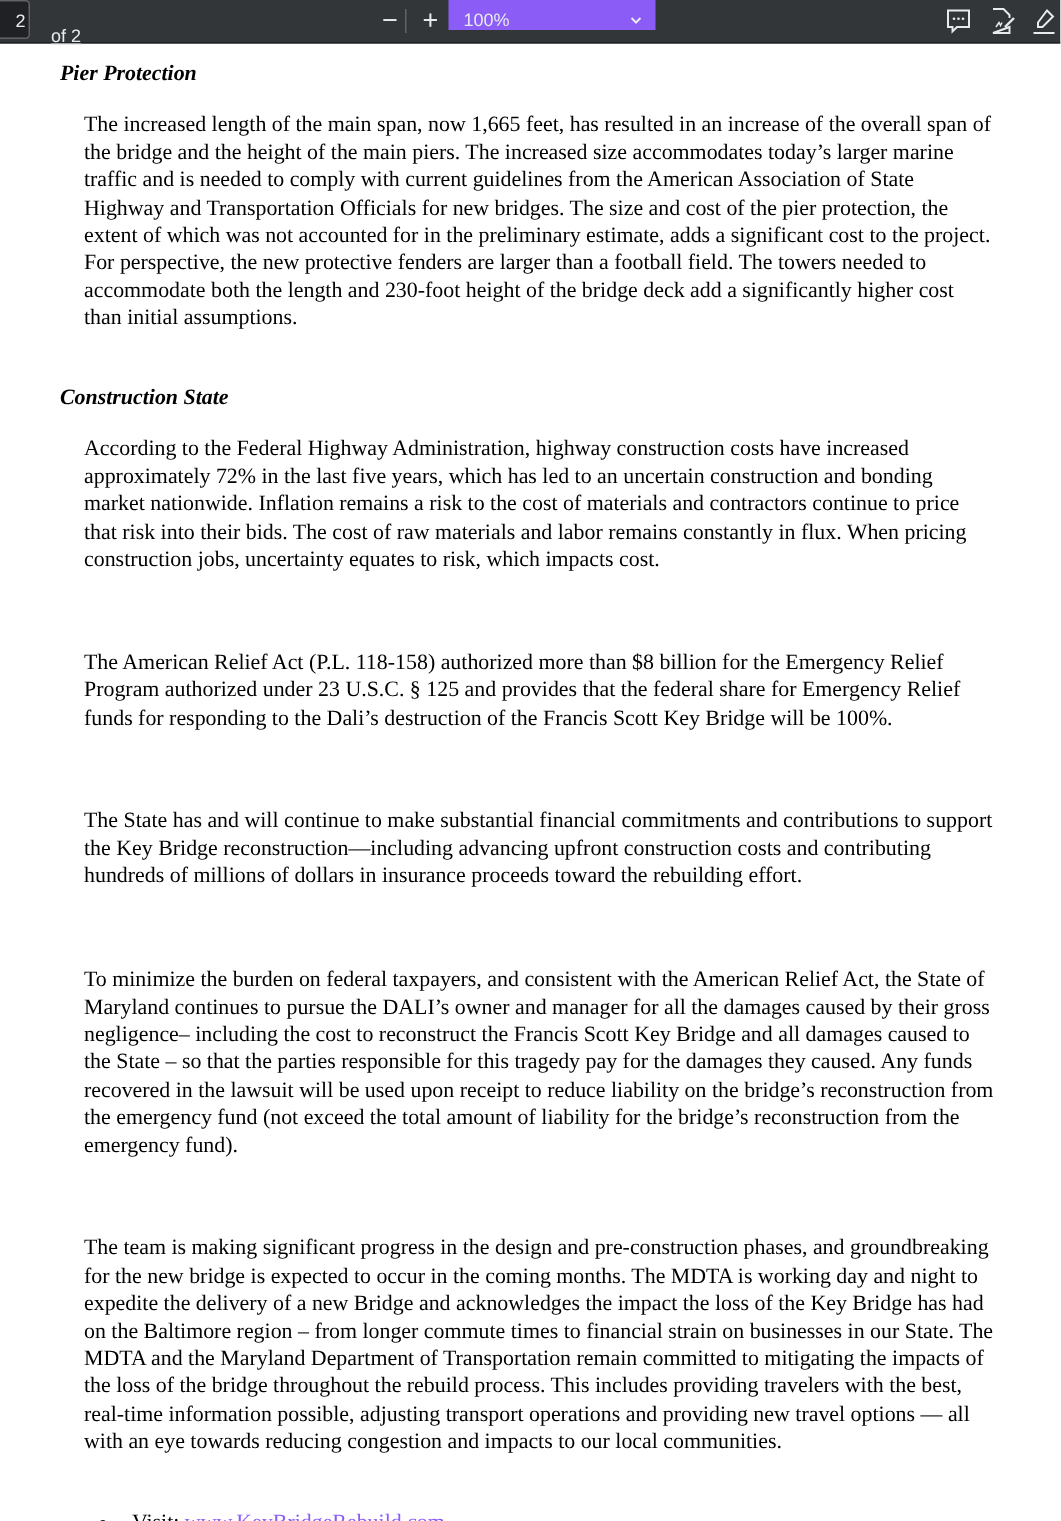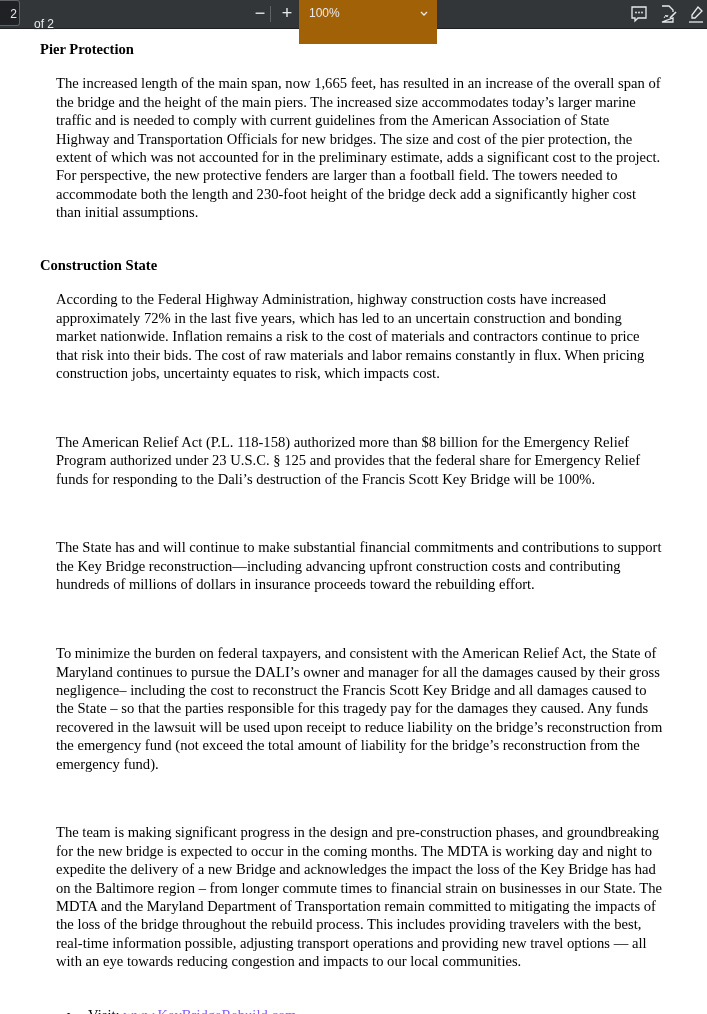--- a/index.html
+++ b/index.html
@@ -3,25 +3,25 @@
 <meta charset="utf-8">
 <style>
   html, body { margin:0; padding:0; }
   body { width:707px; height:1014px; overflow:hidden; background:#ffffff; position:relative; font-family:"Liberation Serif", serif; }
   .toolbar { position:absolute; top:0; left:0; width:707px; height:28px; background:#323639; color:#e8eaed; font-family:"Liberation Sans", sans-serif; font-size:12px; border-bottom:1px solid #1f2022; }
   .page-input { position:absolute; left:0; top:0; width:20px; height:26px; border:1px solid #5f6368; border-left:none; border-radius:0 3px 3px 0; background:#202124; color:#e8eaed; font-size:12px; text-align:right; padding-right:2px; line-height:26px; box-sizing:border-box; }
   .page-of { position:absolute; left:34px; top:11px; line-height:27px;text-decoration:underline; }
   .zoom-minus { position:absolute; left:250px; top:3px; width:20px; height:22px; color:#e8eaed; font-size:18px; line-height:20px; text-align:center; cursor:pointer; }
   .zoom-sep { position:absolute; left:270px; top:6px; width:1px; height:16px; background:#5f6368; }
   .zoom-plus { position:absolute; left:277px; top:3px; width:20px; height:22px; color:#e8eaed; font-size:18px; line-height:20px; text-align:center; cursor:pointer; }
-  .zoom-select { position:absolute; left:299px; top:0; width:138px; height:44px; background:#a16207; box-sizing:border-box; padding-left:10px; line-height:27px; cursor:pointer; }
+  .zoom-select { position:absolute; left:299px; top:0; width:138px; height:20px; background:#8b5cf6; box-sizing:border-box; padding-left:10px; line-height:27px; cursor:pointer; }
   .zoom-chev { position:absolute; right:8px; top:0; font-size:10px; }
   .tb-icon { position:absolute; top:4px; width:20px; height:20px; cursor:pointer; }
   .content { position:absolute; left:40px; top:40px; width:640px; font-size:14.6px; line-height:18.4px; color:#000; }
-  .heading { font-weight:bold; }
+  .heading { font-weight:bold; font-style:italic; }
   p { margin:16px; }
   .gap { height:18.4px; }
   ul { margin:0; padding:0; list-style:none; }
   li { position:relative; padding-left:48px; line-height:21.2px; }
   li .bullet { position:absolute; left:25px; top:0; font-size:12px; }
   a { color:#8b5cf6; text-decoration:underline; }
   .end { text-align:center; margin-top:22px; margin-left:-20px; }
 </style>
 </head>
 <body>

